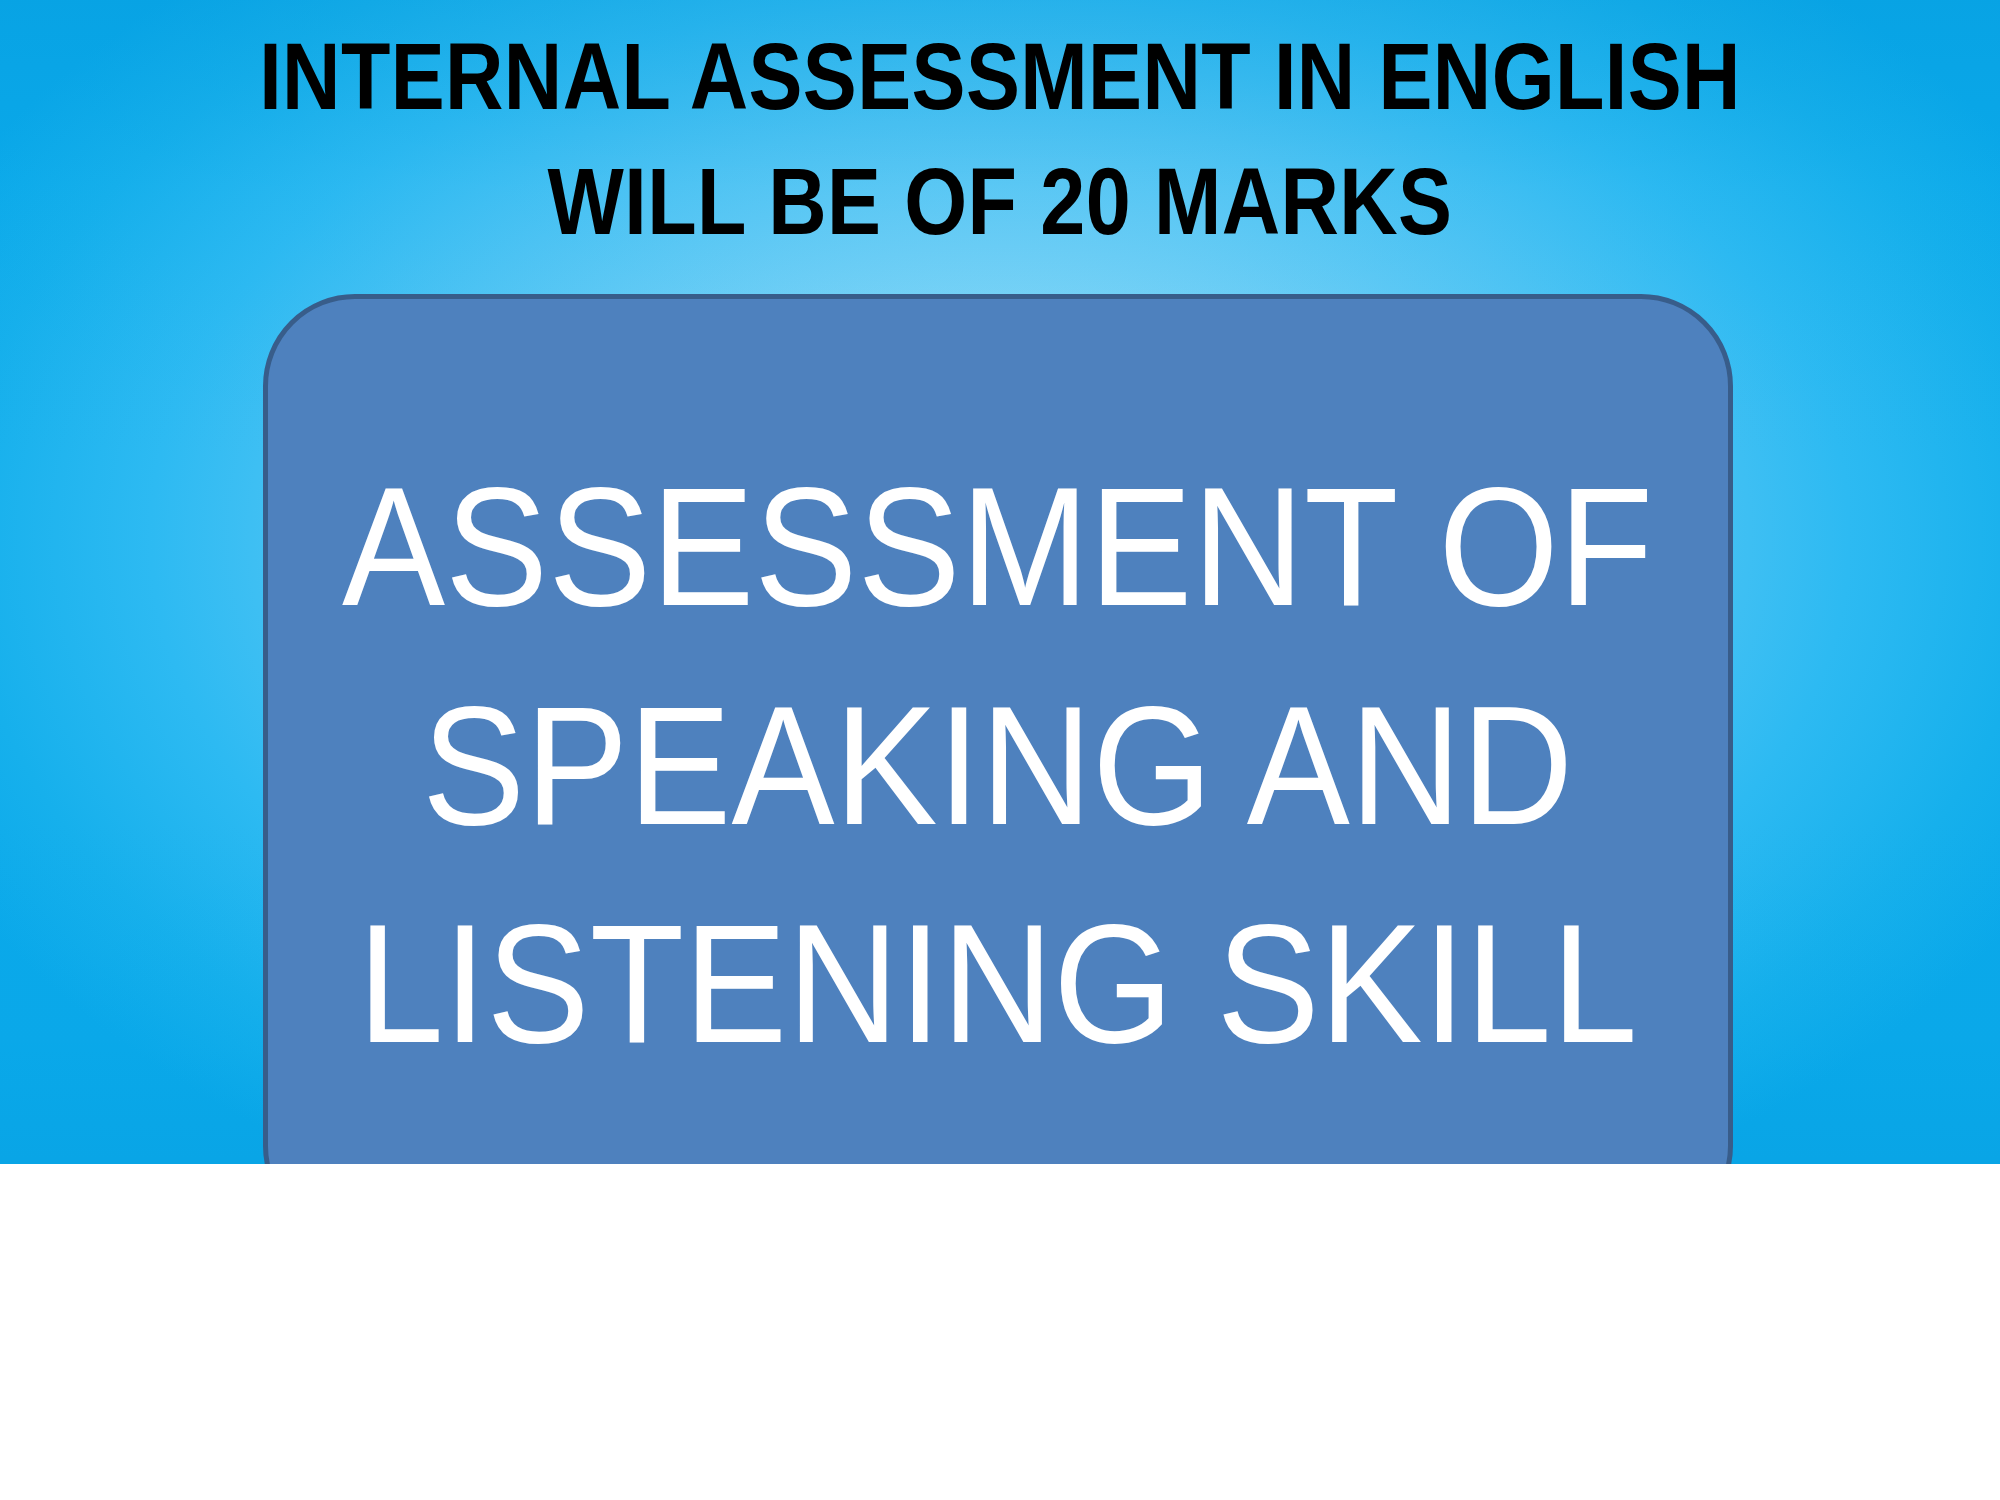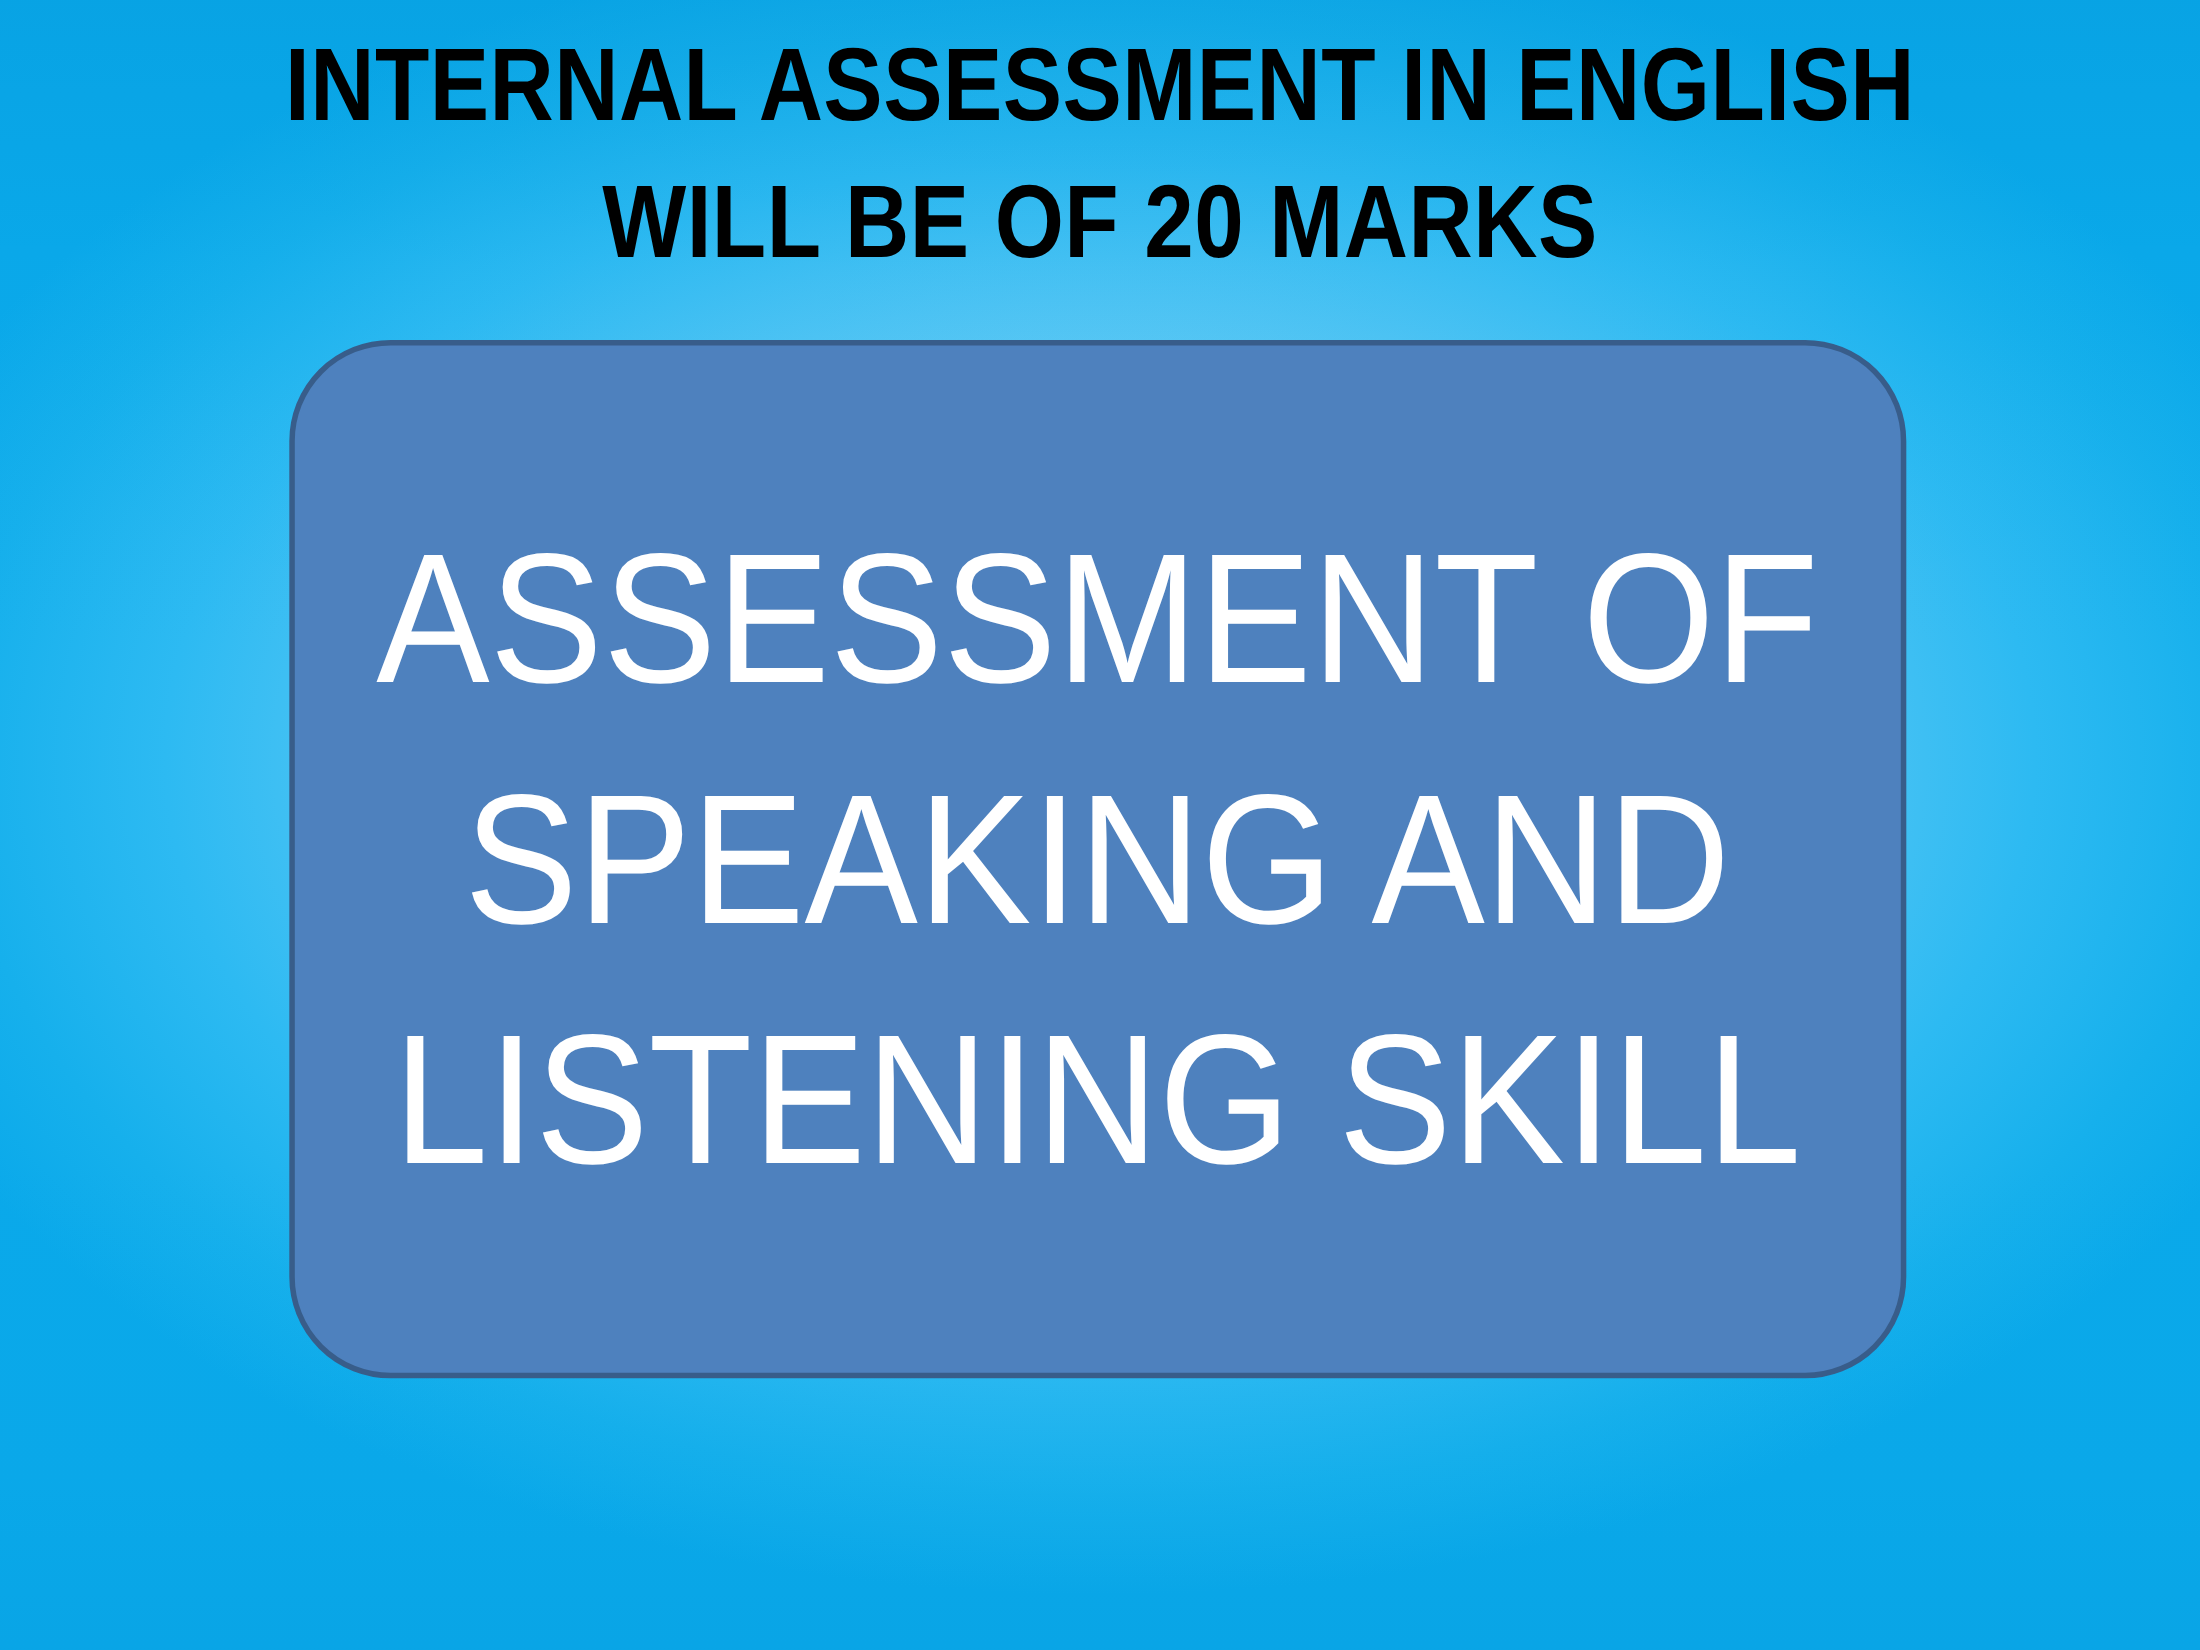--- a/index.html
+++ b/index.html
@@ -9,21 +9,21 @@
   body {
     width: 2000px;
     height: 1500px;
     overflow: hidden;
     font-family: "Liberation Sans", sans-serif;
   }
 
   .slide {
     position: relative;
     width: 2000px;
-    height: 1500px;
+    height: 1164px;
     background-color: #18b2f0;
     overflow: hidden;
   }
 
   
   .slide-bg {
     position: absolute;
     inset: 0;
     background:
       radial-gradient(ellipse 1180px 760px at 50% 46%,
@@ -71,21 +71,21 @@
     white-space: nowrap;
   }
   .heading-line {
     display: block;
   }
 
   
   .content-box {
     position: absolute;
     left: 263px;
-    top: 309px;
+    top: 294px;
     width: 1470px;
     height: 944px;
     box-sizing: border-box;
     background-color: #4e81be;
     border: 5px solid #385d8a;
     border-radius: 92px;
     display: flex;
     flex-direction: column;
     align-items: center;
     justify-content: center;

